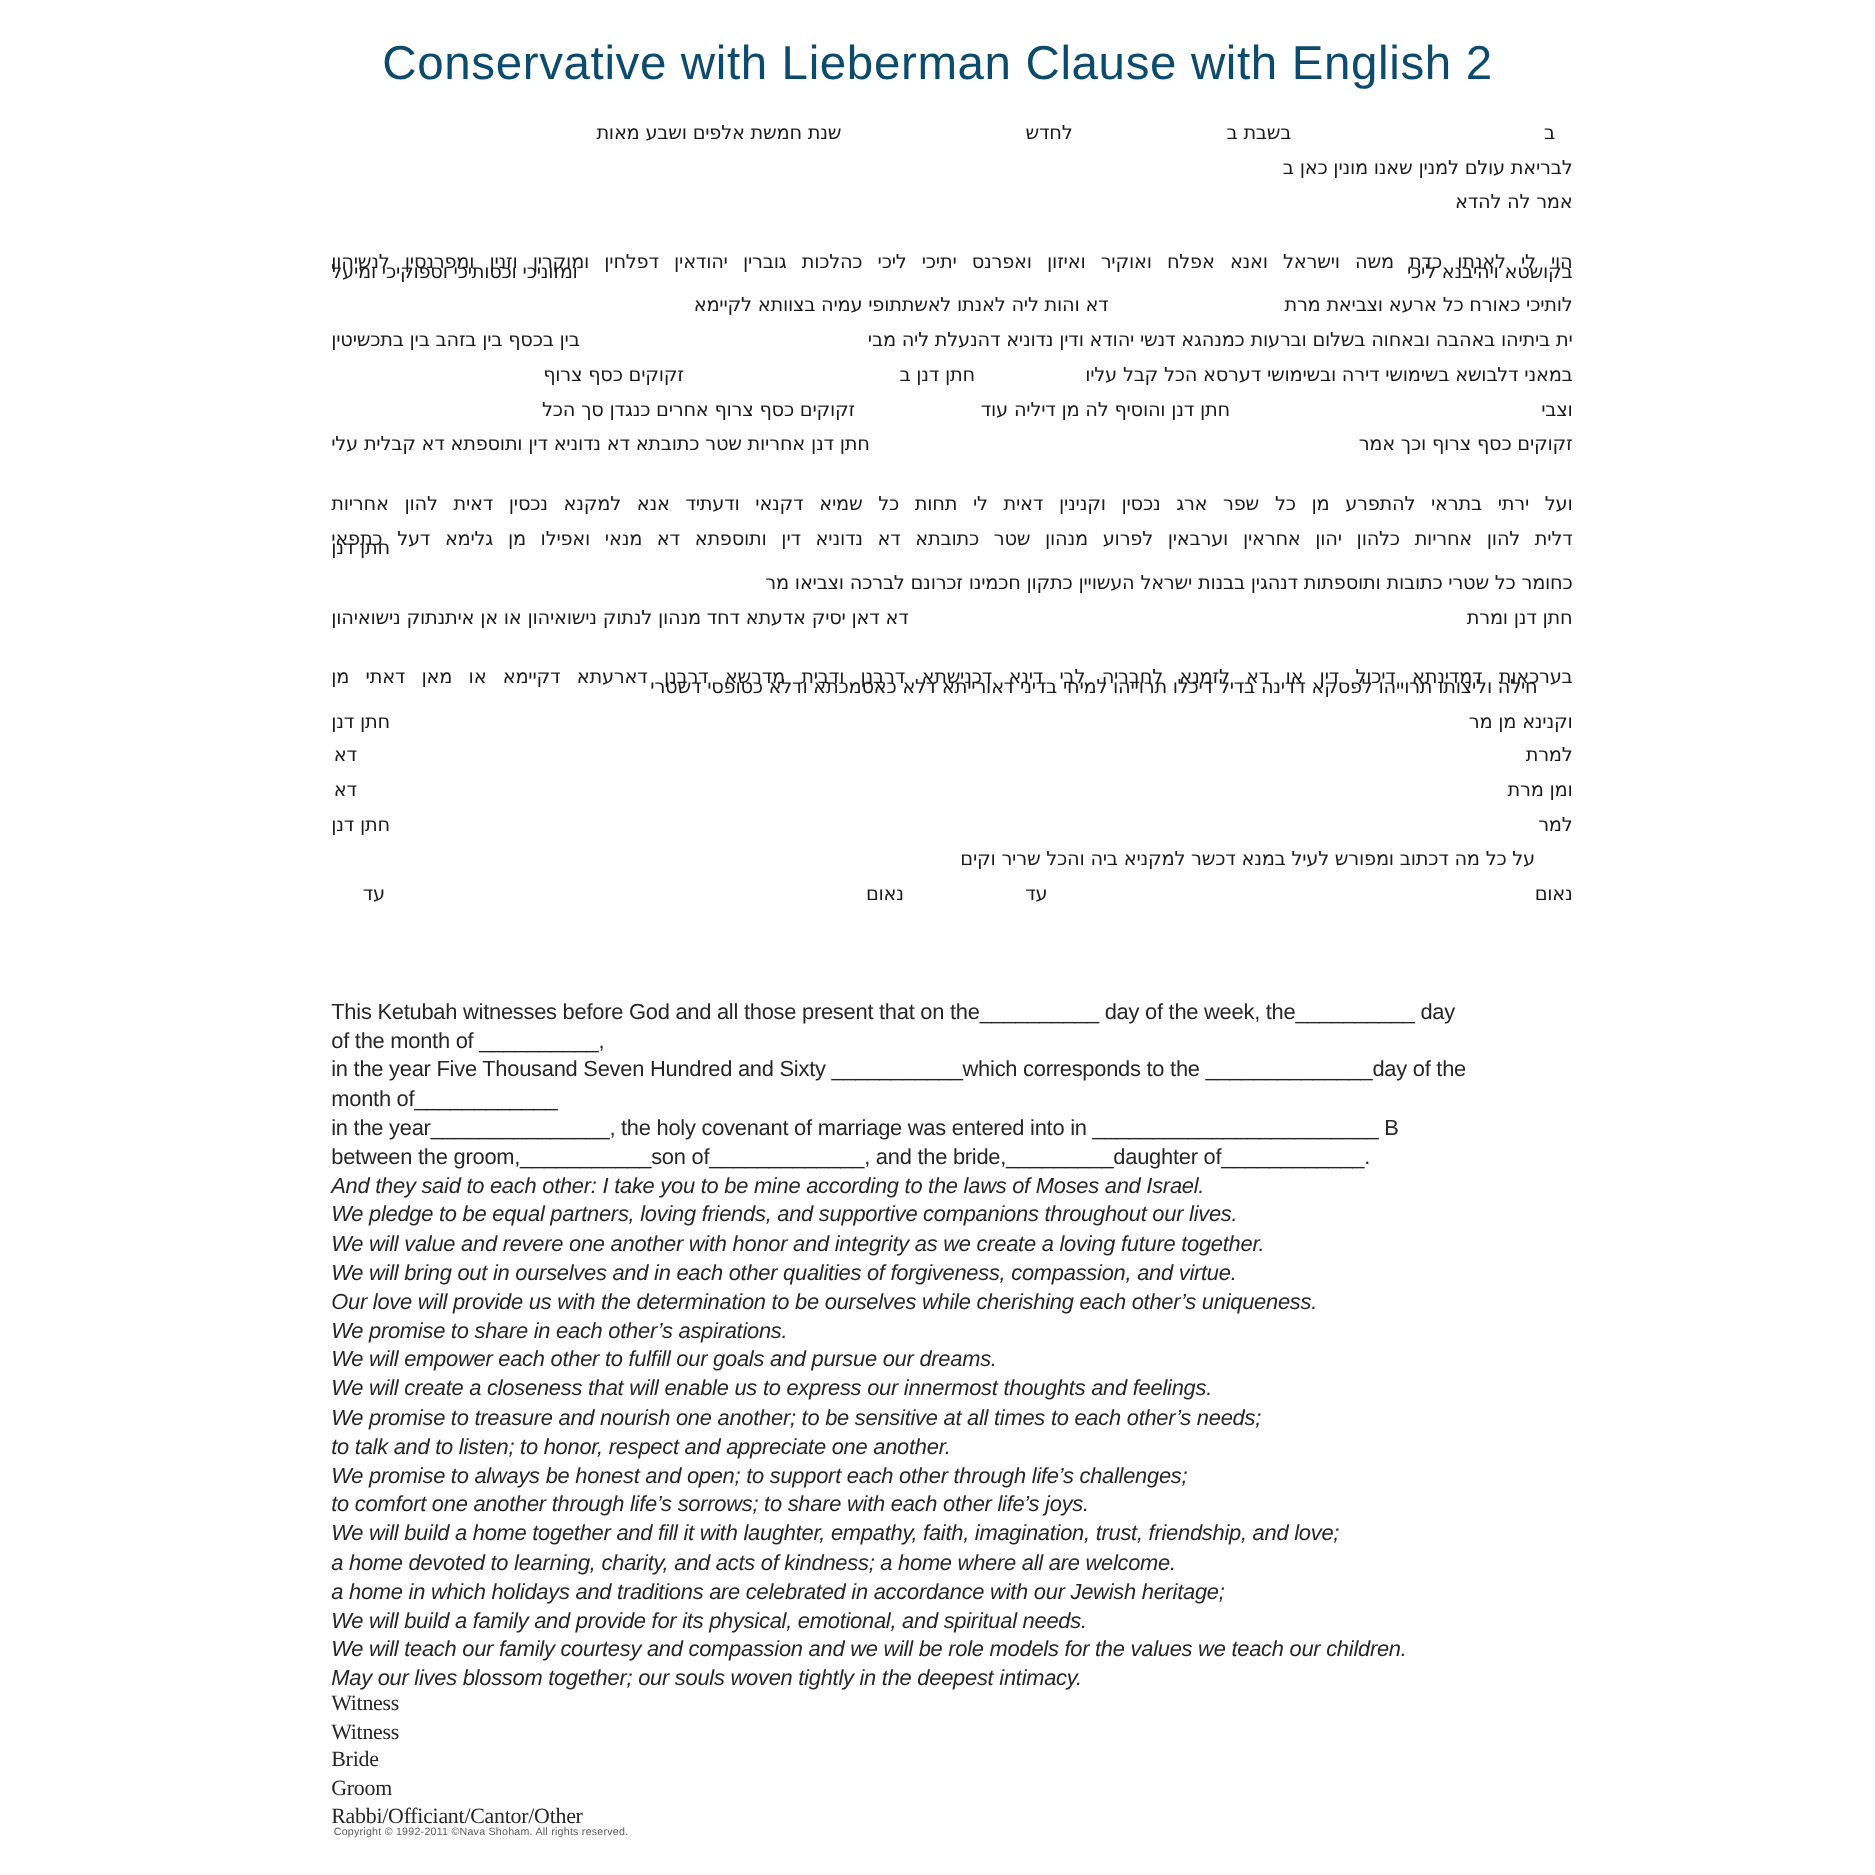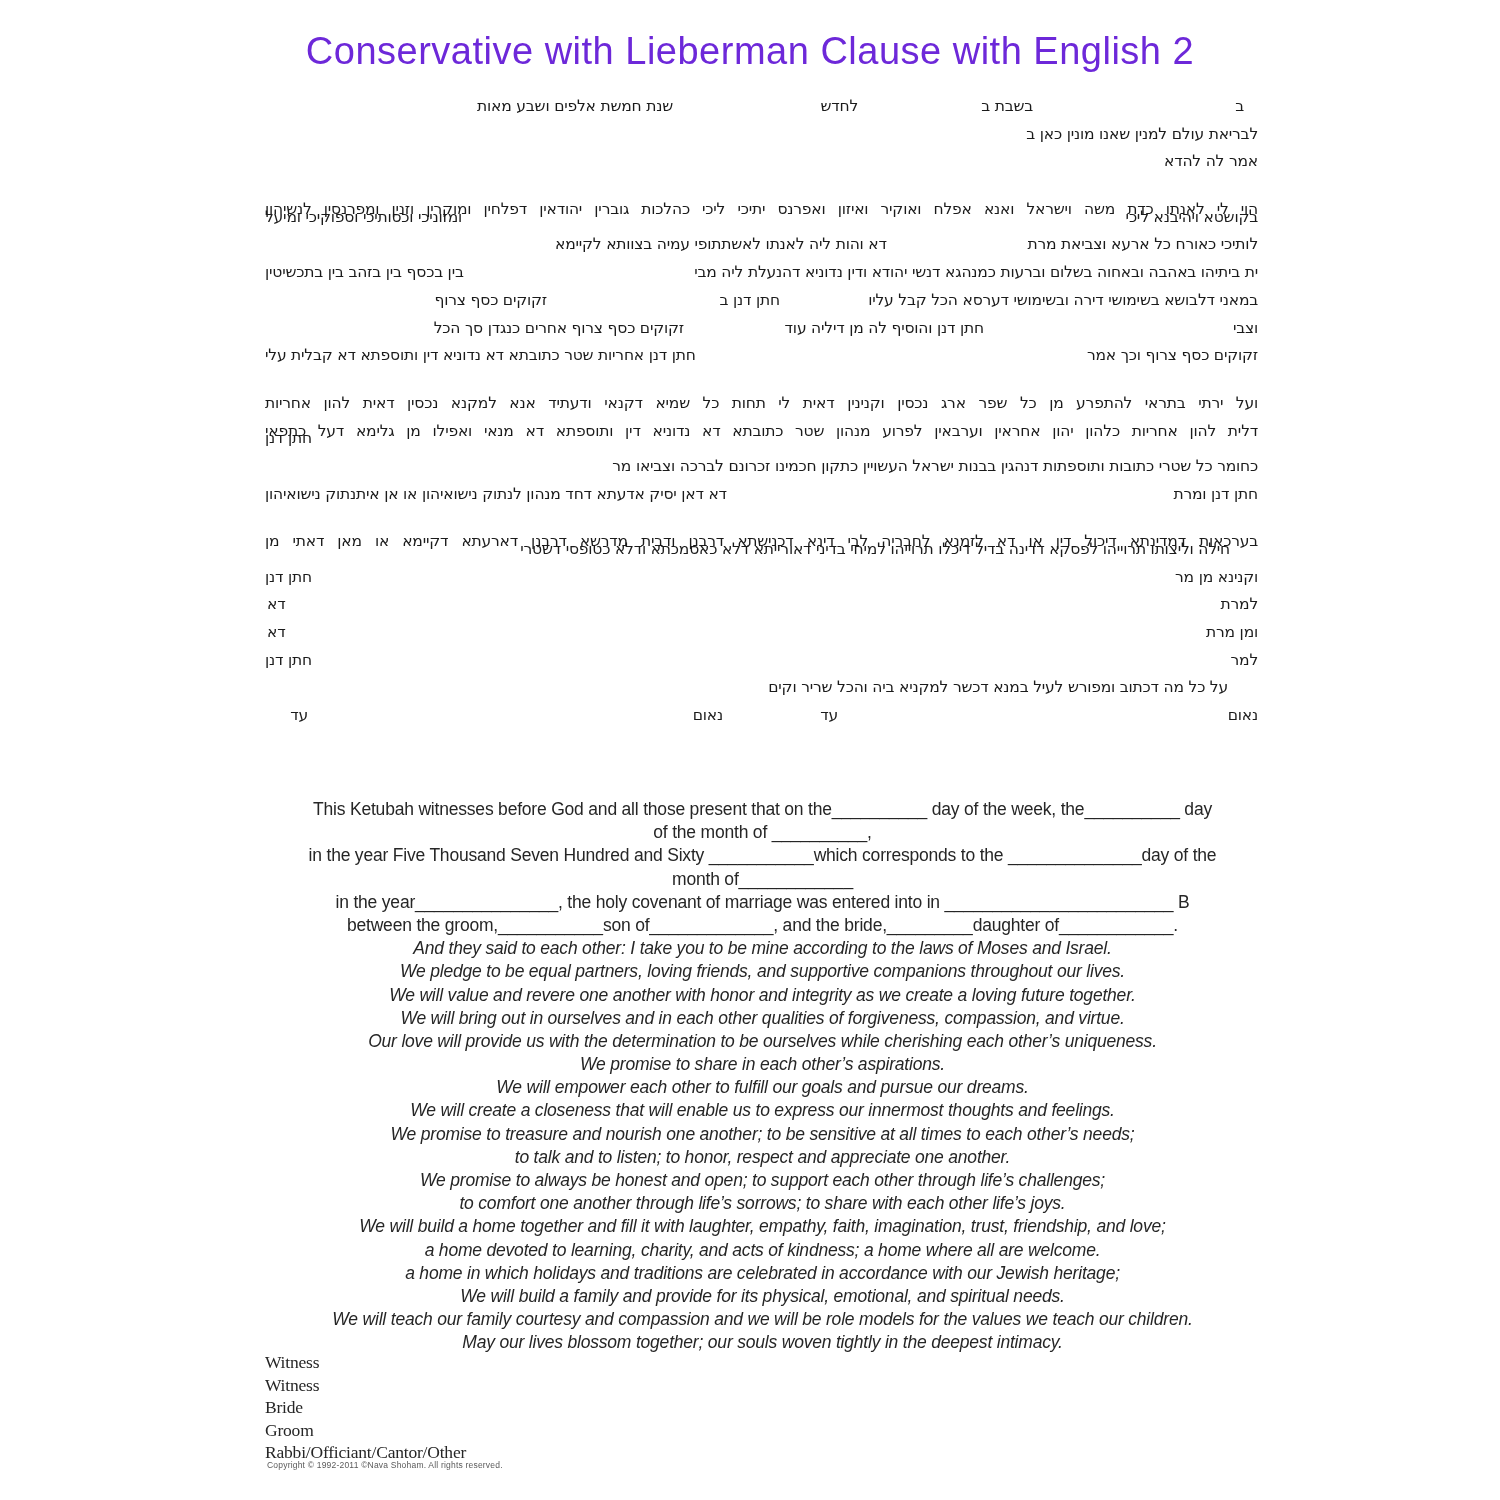--- a/index.html
+++ b/index.html
@@ -2,42 +2,42 @@
 <html><head>
 <meta charset="utf-8">
 <style>
   html,body{margin:0;padding:0;background:#ffffff;}
   .page{
     position:relative;width:1500px;height:1500px;background:#ffffff;
     font-family:"Liberation Sans",sans-serif;color:#1c1c1c;overflow:hidden;
   }
   .title{
     position:absolute;top:30px;left:0;width:100%;text-align:center;
-    font-size:38px;font-weight:400;letter-spacing:.5px;color:#6d28d9;
+    font-size:38px;font-weight:400;letter-spacing:.5px;color:#0c4a6e;
   }
   
   .hebrew{
     position:absolute;left:265px;top:95px;width:993px;
     direction:rtl;font-family:"DejaVu Sans",sans-serif;
     font-size:15.5px;letter-spacing:-.2px;color:#1b1b1b;
   }
   .h-line{position:relative;height:27.7px;}
   .h-seg{position:absolute;top:2px;white-space:nowrap;}
   .h-full{
     position:absolute;top:2px;left:0;right:0;
     text-align:justify;text-align-last:justify;-moz-text-align-last:justify;
     white-space:nowrap;
     margin-top:20px;
   }
   
   .english{
     position:absolute;left:265px;top:798px;width:995px;
     font-size:17.5px;letter-spacing:-.2px;color:#262626;
   }
-  .e-line{height:23.2px;line-height:23.2px;white-space:nowrap;text-align:center;}
+  .e-line{height:23.2px;line-height:23.2px;white-space:nowrap;}
   .vows .e-line{font-style:italic;}
   
   .labels{
     position:absolute;left:265px;top:1351px;
     font-size:17.5px;color:#262626;letter-spacing:-.2px;
   }
   .label-line{height:22.6px;line-height:22.6px;font-family:Liberation Serif, serif;}
   .copyright{
     position:absolute;left:267px;top:1460px;
     font-size:8.5px;color:#5a5a5a;letter-spacing:.2px;

